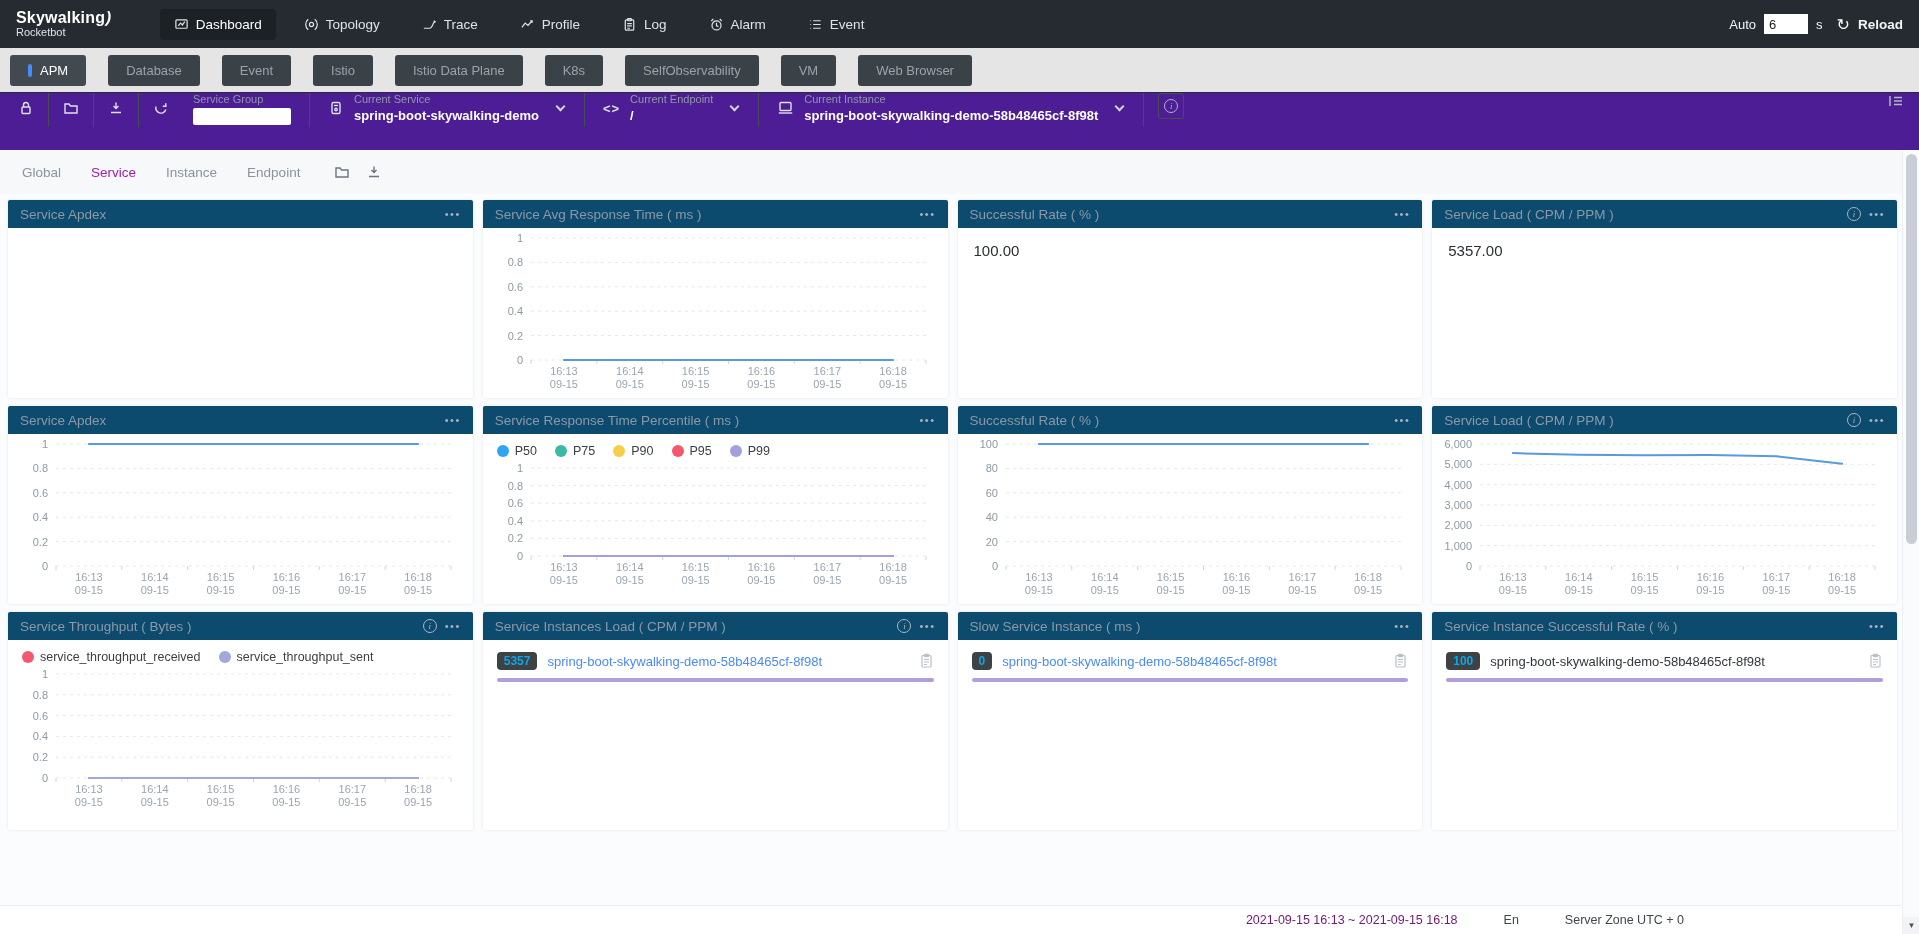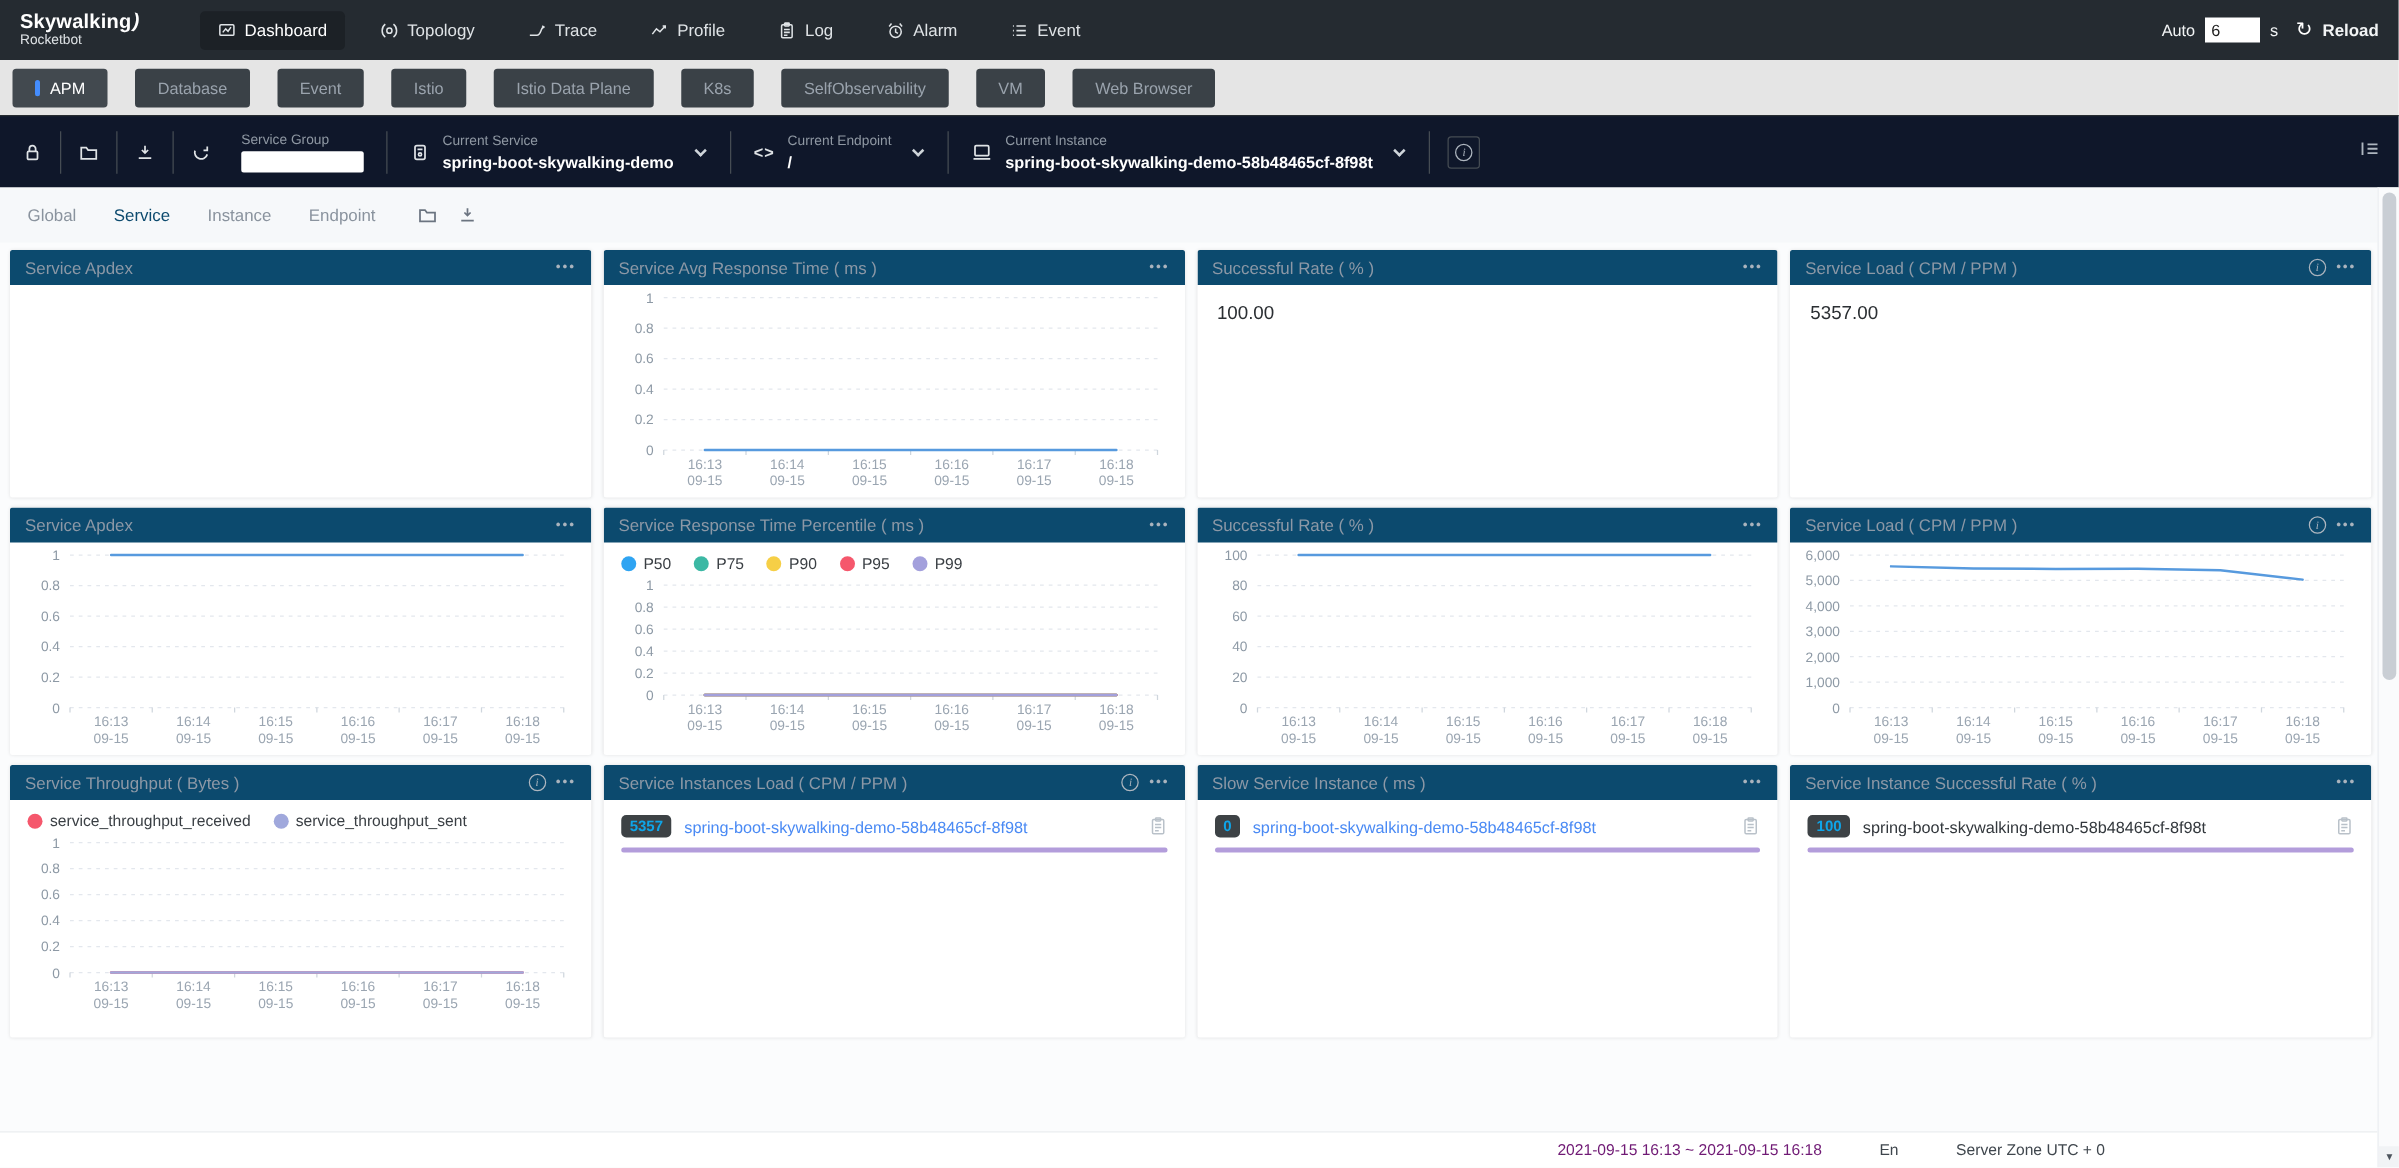--- a/index.html
+++ b/index.html
@@ -23,21 +23,21 @@
   .reload-label { font-weight:bold; font-size:13.5px; }
 
   
   .subnav { height:44px; background:#e5e5e5; display:flex; align-items:center; gap:22px; padding:0 10px; }
   .subtab { background:#3a4147; color:#9aa3ad; font-size:13px; padding:8px 18px; border-radius:3px;
     display:flex; align-items:center; cursor:pointer; white-space:nowrap; }
   .subtab.active { background:#42494f; color:#fff; }
   .subtab .bar { width:4px; height:13px; background:#448dfe; border-radius:2px; margin-right:8px; display:inline-block; }
 
   
-  .toolbar { height:58px; background:#0f172a; display:flex; align-items:center; padding:0 8px; border-top:1px solid #272c31; }
+  .toolbar { height:58px; background:#4c1d95; display:flex; align-items:flex-start; padding:0 8px; border-top:1px solid #272c31; }
   .tb-icon { width:36px; height:30px; display:flex; align-items:center; justify-content:center; cursor:pointer; }
   .tb-icon svg { stroke:#dfe3e6; fill:none; stroke-width:1.4; }
   .tb-sep { width:1px; height:34px; background:#454c53; margin:0 4px; }
   .tb-group { display:flex; align-items:center; gap:10px; padding:0 14px; cursor:pointer; }
   .tb-col { display:flex; flex-direction:column; gap:3px; }
   .tb-label { font-size:11px; color:#8f98a3; }
   .tb-value { font-size:13px; font-weight:bold; color:#fff; max-width:300px; white-space:nowrap; }
   .sg-input { width:98px; height:17px; border:none; background:#fff; border-radius:2px; }
   .chev { width:7px; height:7px; border-right:2px solid #cfd5da; border-bottom:2px solid #cfd5da;
     transform:rotate(45deg); margin:-3px 2px 0 8px; }
@@ -45,21 +45,21 @@
   .info-box { width:26px; height:26px; border:1px solid #454c53; border-radius:3px; display:flex;
     align-items:center; justify-content:center; margin-left:10px; cursor:pointer; }
   .i-circle { width:14px; height:14px; border:1px solid #aeb6bf; border-radius:50%; color:#aeb6bf;
     font-size:9px; font-family:"Liberation Serif",serif; font-style:italic; display:flex; align-items:center; justify-content:center; }
   .collapse { margin-left:auto; margin-right:6px; cursor:pointer; }
   .collapse svg { stroke:#aeb6bf; fill:none; stroke-width:1.5; }
 
   
   .viewtabs { height:44px; background:#f6f8fa; display:flex; align-items:center; gap:30px; padding:0 22px; }
   .vtab { font-size:13.5px; color:#8a939e; cursor:pointer; }
-  .vtab.active { color:#0c4a6e; }
+  .vtab.active { color:#a21caf; }
   .vt-icons { display:flex; gap:16px; margin-left:4px; }
   .vt-icons svg { stroke:#6b7480; fill:none; stroke-width:1.4; cursor:pointer; }
 
   
   .rows { padding:6px 22px 0 8px; display:flex; flex-direction:column; gap:8px; }
   .cardrow { display:grid; grid-template-columns:repeat(4,1fr); gap:10px; }
   .card { background:#fff; box-shadow:0 0 3px rgba(0,0,0,.10); border-radius:2px; overflow:hidden; }
   .r12 .card { height:198px; }
   .r3 .card { height:218px; }
   .card-head { height:28px; background:#0c4a6e; display:flex; align-items:center; padding:0 12px; }

